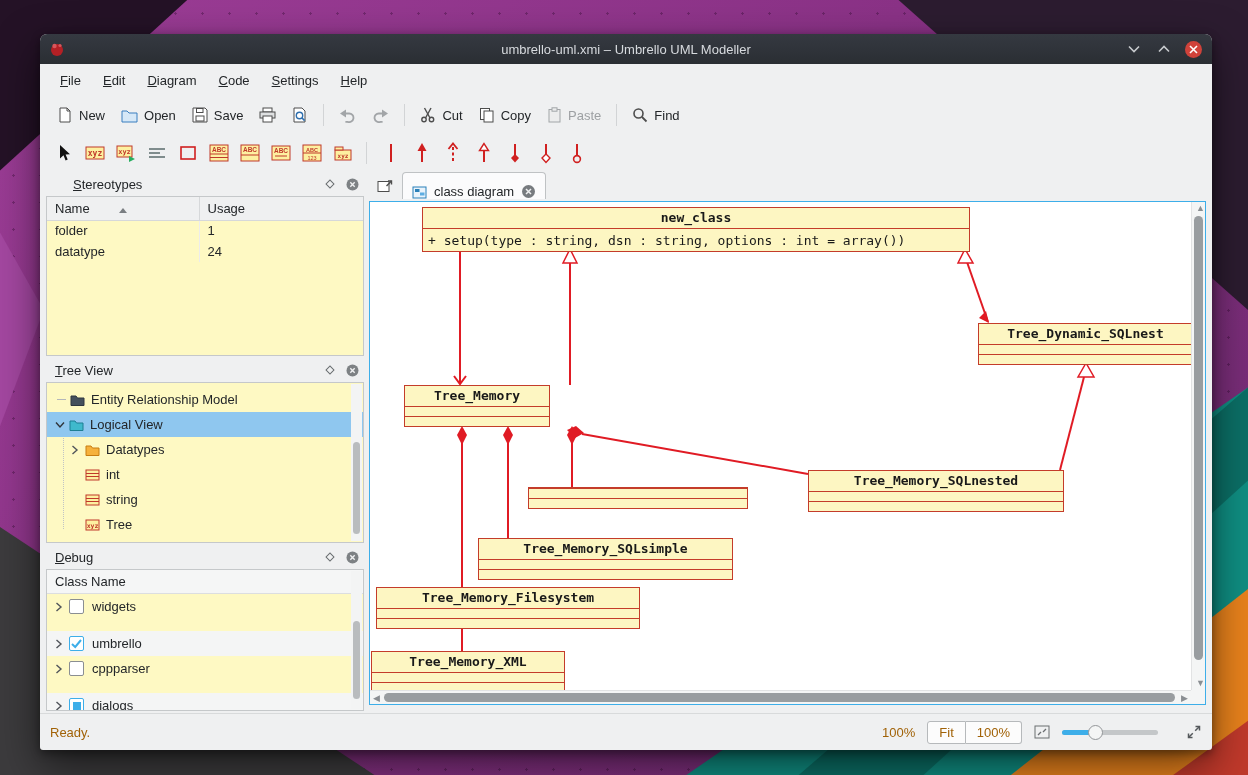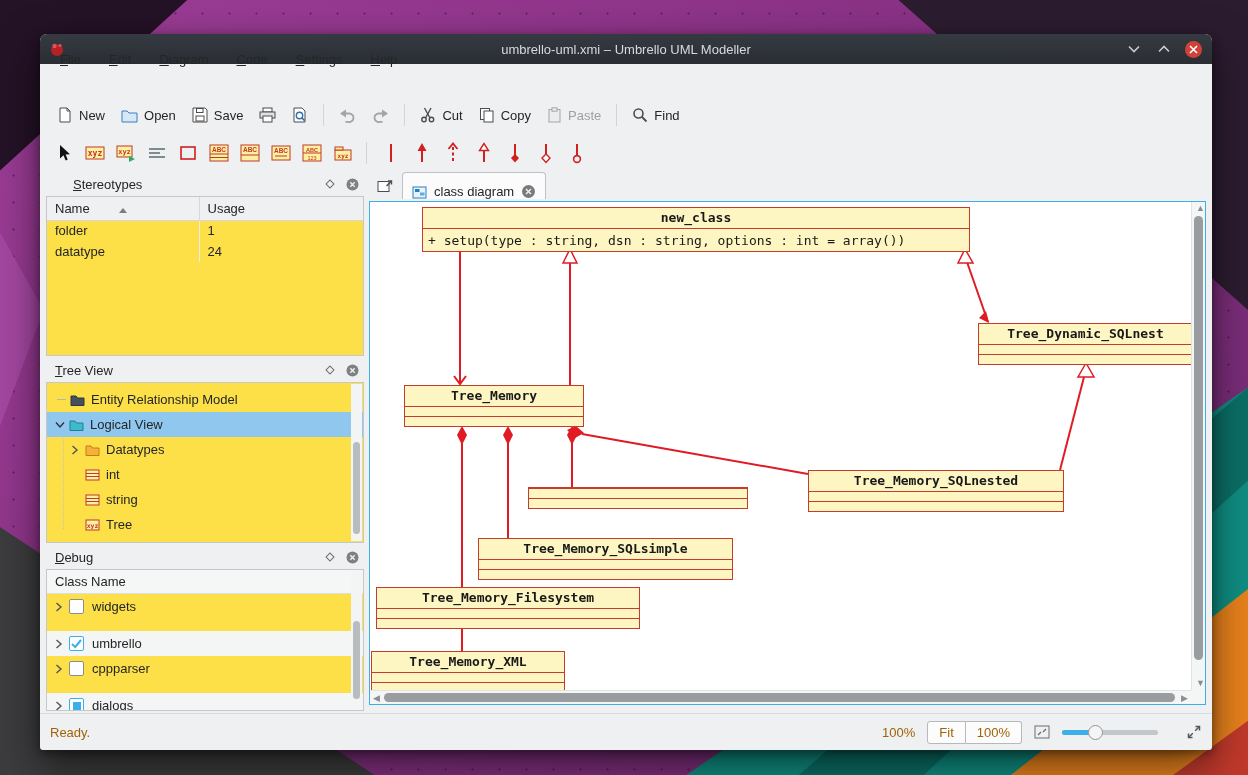--- a/index.html
+++ b/index.html
@@ -31,22 +31,22 @@
               border-radius:7px 7px 0 0; display:flex; align-items:center; }
   .titlebar .title { position:absolute; left:0; right:0; text-align:center;
                      color:#d7dade; font-size:13px; pointer-events:none; }
   .app-icon { margin-left:9px; z-index:1; display:flex; }
   .win-buttons { margin-left:auto; display:flex; gap:12px; padding-right:10px;
                  z-index:1; align-items:center; }
   .winbtn { width:18px; height:18px; display:flex; align-items:center; justify-content:center; }
   .winbtn.close { background:#cf423a; border-radius:50%; width:17px; height:17px; }
 
   
-  .menubar { position:absolute; top:14px; left:0; right:0; height:32px;
-             display:flex; align-items:flex-start; padding-left:12px; gap:12px; }
+  .menubar { position:absolute; top:26px; left:0; right:0; height:32px;
+             display:flex; align-items:flex-end; padding-left:12px; gap:6px; }
   .menu-item { display:inline-block; padding:4px 8px; font-size:13px; color:#232629; }
   .menu-item::first-letter { text-decoration:underline; }
 
   
   .toolbar { position:absolute; left:0; right:0; display:flex; align-items:center;
              padding-left:10px; gap:2px; }
   .toolbar.t1 { top:62px; height:38px; }
   .toolbar.t2 { top:100px; height:38px; gap:4px; }
   .tb { display:flex; align-items:center; gap:6px; padding:5px 7px;
         font-size:13px; color:#232629; border-radius:3px; }
@@ -59,21 +59,21 @@
   .content { position:absolute; top:138px; left:0; right:0; height:541px; }
   .dock { position:absolute; left:6px; top:0; width:318px; height:100%; }
   .panel { position:absolute; left:0; width:100%; }
   .panel-header { height:24px; display:flex; align-items:center; padding:0 4px 0 9px;
                   font-size:13px; color:#232629; }
   .panel-title { display:inline-block; }
   .panel-title::first-letter { text-decoration:underline; }
   .panel-btns { margin-left:auto; display:flex; gap:6px; align-items:center; }
   .pbtn { width:16px; height:16px; display:flex; align-items:center; justify-content:center; }
   .panel-body { position:absolute; left:0; right:0; top:24px; bottom:0;
-                background:#fde047; border:1px solid #c5c8ca; overflow:hidden; }
+                background:#fef9c3; border:1px solid #c5c8ca; overflow:hidden; }
 
   table.sttable { width:100%; border-collapse:collapse; font-size:13px; color:#232629; }
   .sttable th { font-weight:normal; text-align:left; padding:3px 8px; height:23px;
                 border-bottom:1px solid #d6d8da; border-right:1px solid #d6d8da;
                 background:#eff0f1; position:relative; }
   .sttable th:last-child { border-right:none;margin-left:24px; }
   .sttable td { padding:2px 8px; height:21px; border-right:1px solid #ececec; }
   .sttable td:last-child { border-right:none; }
   .sort-arrow { display:inline-block; margin-left:26px; width:0; height:0;
                 border-left:4px solid transparent; border-right:4px solid transparent;
@@ -663,21 +663,21 @@
             <div class="uml-title">new_class</div>
             <div class="uml-op">+ setup(type : string, dsn : string, options : int = array())</div>
           </div>
 
           <div class="uml-box" style="left:608px; top:121px; width:215px;">
             <div class="uml-title">Tree_Dynamic_SQLnest</div>
             <div class="uml-row"></div>
             <div class="uml-row"></div>
           </div>
 
-          <div class="uml-box" style="left:34px; top:183px; width:180px;">
+          <div class="uml-box" style="left:34px; top:183px; width:146px;">
             <div class="uml-title">Tree_Memory</div>
             <div class="uml-row"></div>
             <div class="uml-row"></div>
           </div>
 
           <div class="uml-box" style="left:158px; top:285px; width:220px;">
             <div class="uml-row"></div>
             <div class="uml-row"></div>
           </div>
 

